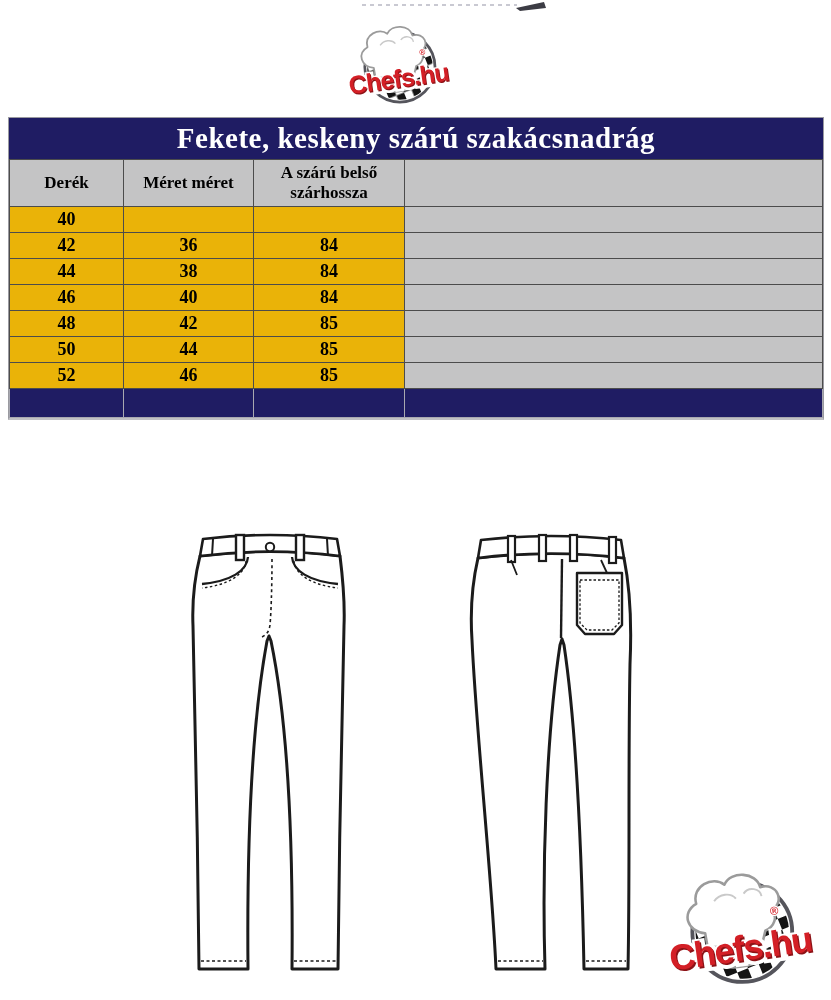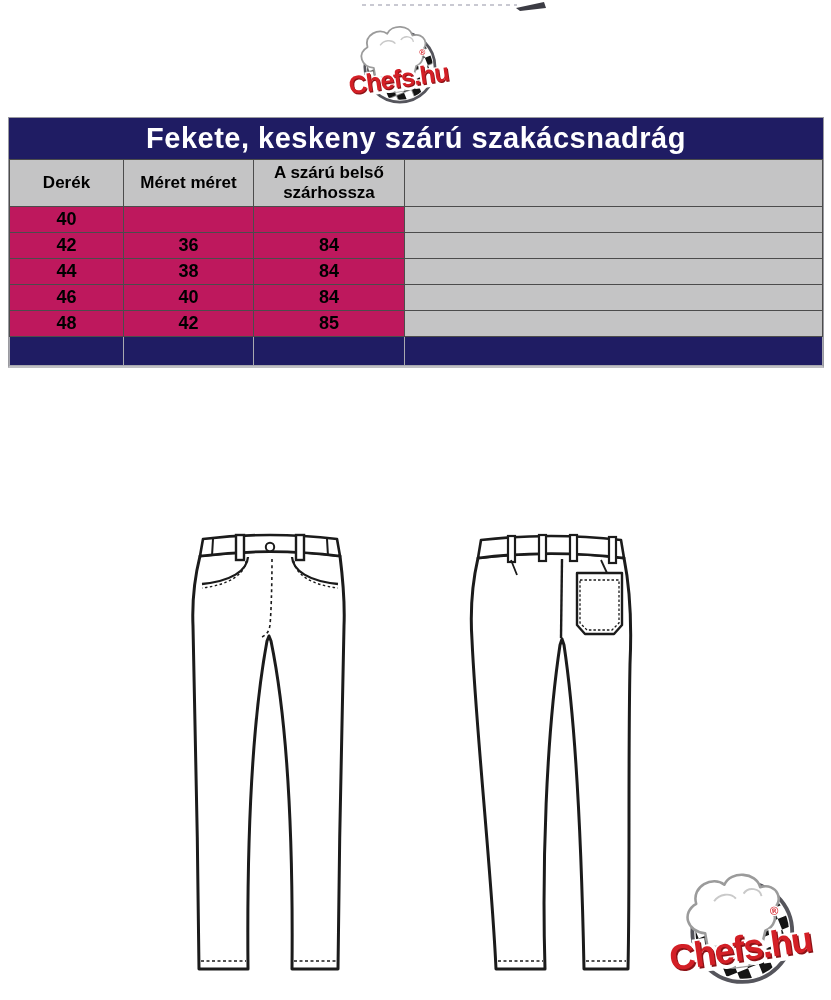--- a/index.html
+++ b/index.html
@@ -13,34 +13,35 @@
   .logo{position:absolute;}
   .logo-top{left:336px; top:22px; width:126px; height:90px;}
   .logo-bottom{left:656px; top:868px; width:170px; height:128px;}
   .logo svg{width:100%; height:100%;}
   .logo text{font-family:"Liberation Sans", sans-serif;}
   
   .size-table{
     position:absolute; left:8px; top:117px; width:816px;
     border:1px solid #9a9aa0; box-sizing:border-box;
     border-bottom:2px solid #c0c0c4;
+    font-family:Liberation Serif, serif;
   }
   .table-title{
     height:41px; background:#1f1c63; color:#ffffff;
     display:flex; align-items:center; justify-content:center;
     font-size:29px; font-weight:bold; letter-spacing:0.5px;
   }
   table.size-grid{border-collapse:collapse; width:100%; table-layout:fixed;}
   table.size-grid td, table.size-grid th{
     border:1px solid #4c4c4c; padding:0; text-align:center;
     color:#000; font-weight:bold; overflow:hidden;
   }
   col.c1{width:114px;} col.c2{width:130px;} col.c3{width:151px;}
   tr.hdr th{height:46px; background:#c4c4c5; font-size:17px; line-height:1.15;}
-  tr.data td{height:25px; background:#be185d; font-size:18px;}
+  tr.data td{height:25px; background:#eab308; font-size:18px;}
   tr.data td.filler{background:#c4c4c5;}
   tr.data{border-top:1px solid #8a8a8a;}
   tr.ftr td{height:28px; background:#1f1c63; border:1px solid #a8a8b0;}
   
   .pants{position:absolute;}
   .pants-front{left:190px; top:528px; width:160px; height:450px;}
   .pants-back{left:466px; top:528px; width:170px; height:450px;}
   .pants svg{width:100%; height:100%;}
 </style>
 </head>
@@ -119,20 +120,32 @@
         <td>40</td>
         <td>84</td>
         <td class="filler"></td>
       </tr>
       <tr class="data">
         <td>48</td>
         <td>42</td>
         <td>85</td>
         <td class="filler"></td>
       </tr>
+      <tr class="data">
+        <td>50</td>
+        <td>44</td>
+        <td>85</td>
+        <td class="filler"></td>
+      </tr>
+      <tr class="data">
+        <td>52</td>
+        <td>46</td>
+        <td>85</td>
+        <td class="filler"></td>
+      </tr>
       <tr class="ftr">
         <td></td>
         <td></td>
         <td></td>
         <td></td>
       </tr>
     </tbody>
       </table>
   </div>
 

